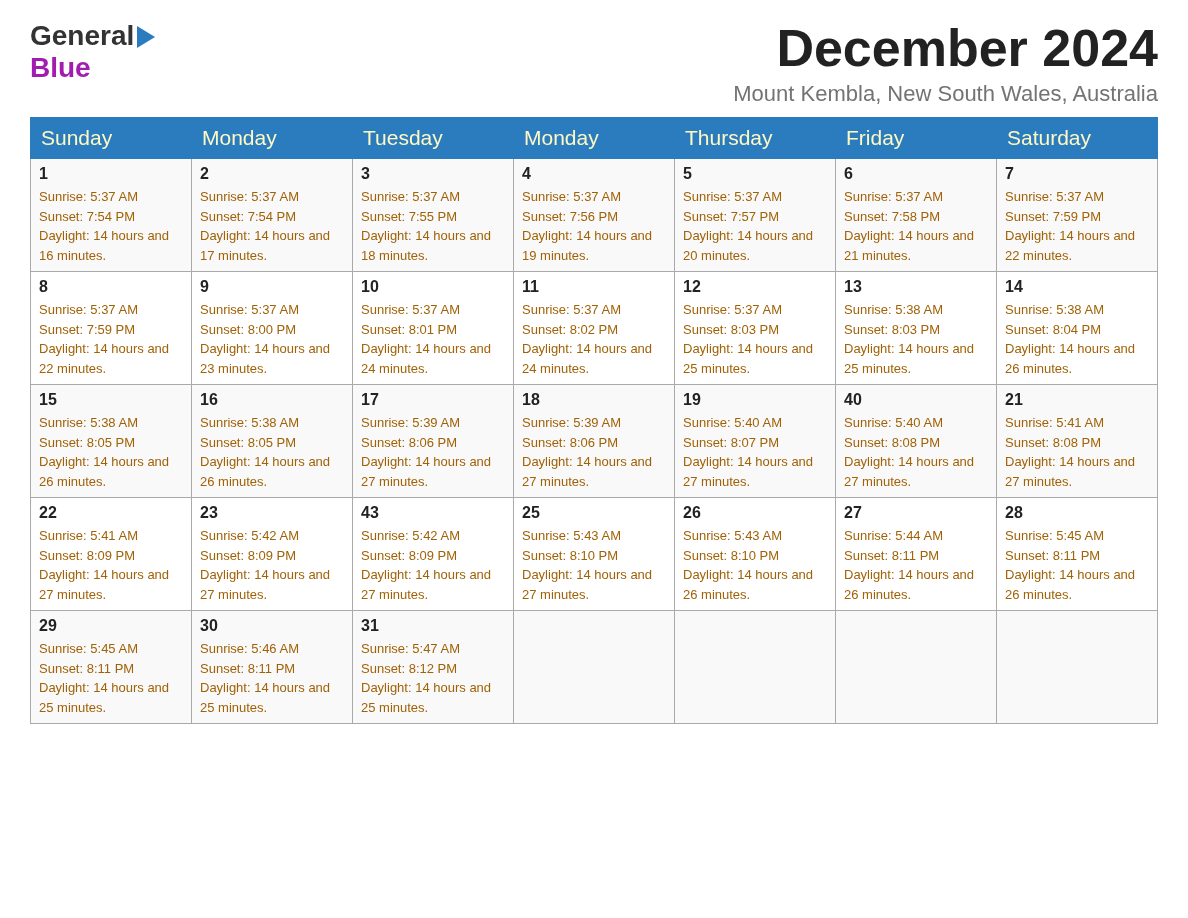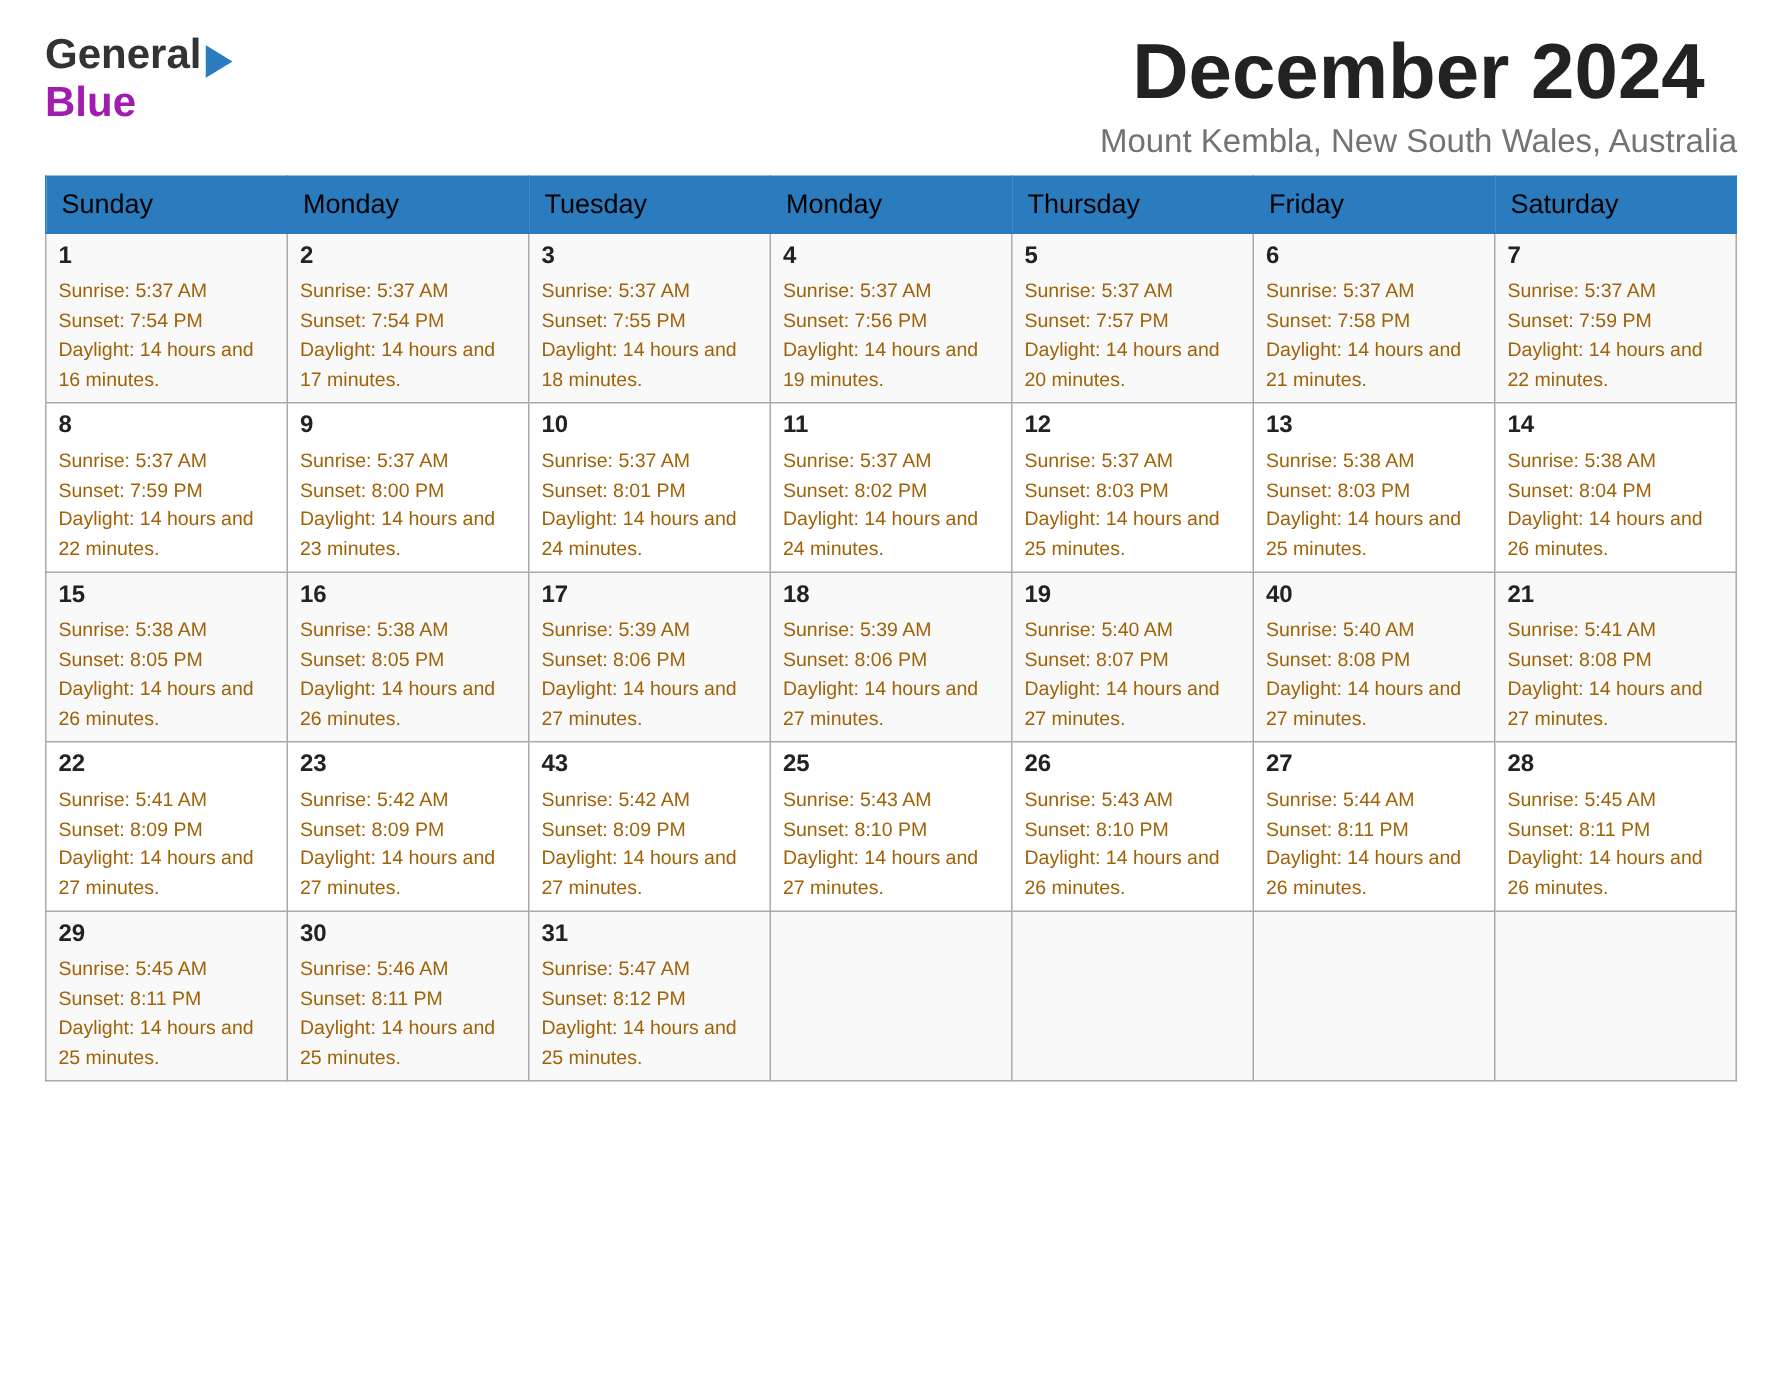--- a/index.html
+++ b/index.html
@@ -16,45 +16,45 @@
       align-items: flex-start;
       margin-bottom: 10px;
     }
     .logo {
       display: flex;
       flex-direction: column;
       align-items: flex-start;
     }
     .logo-line {
       display: flex;
-      align-items: flex-end;
+      align-items: center;
     }
     .title-section {
-      text-align: center;
+      text-align: right;
     }
     .month-title {
       font-size: 52px;
       font-weight: bold;
       color: #222;
       line-height: 1.1;
     }
     .location-title {
       font-size: 22px;
       color: #737373;
       margin-top: 4px;
     }
     .calendar {
       width: 100%;
       border-collapse: collapse;
       margin-top: 10px;
     }
     .calendar th {
       background-color: #2b7bbf;
-      color: #000000;
-      font-size: 18px;
+      color: #fef9c3;
+      font-size: 21px;
       font-weight: normal;
       padding: 8px 10px;
       text-align: left;
       border: 1px solid #2b7bbf;
     }
     .calendar td {
       vertical-align: top;
       border: 1px solid #aaa;
       padding: 6px 8px;
       width: calc(100% / 7);

